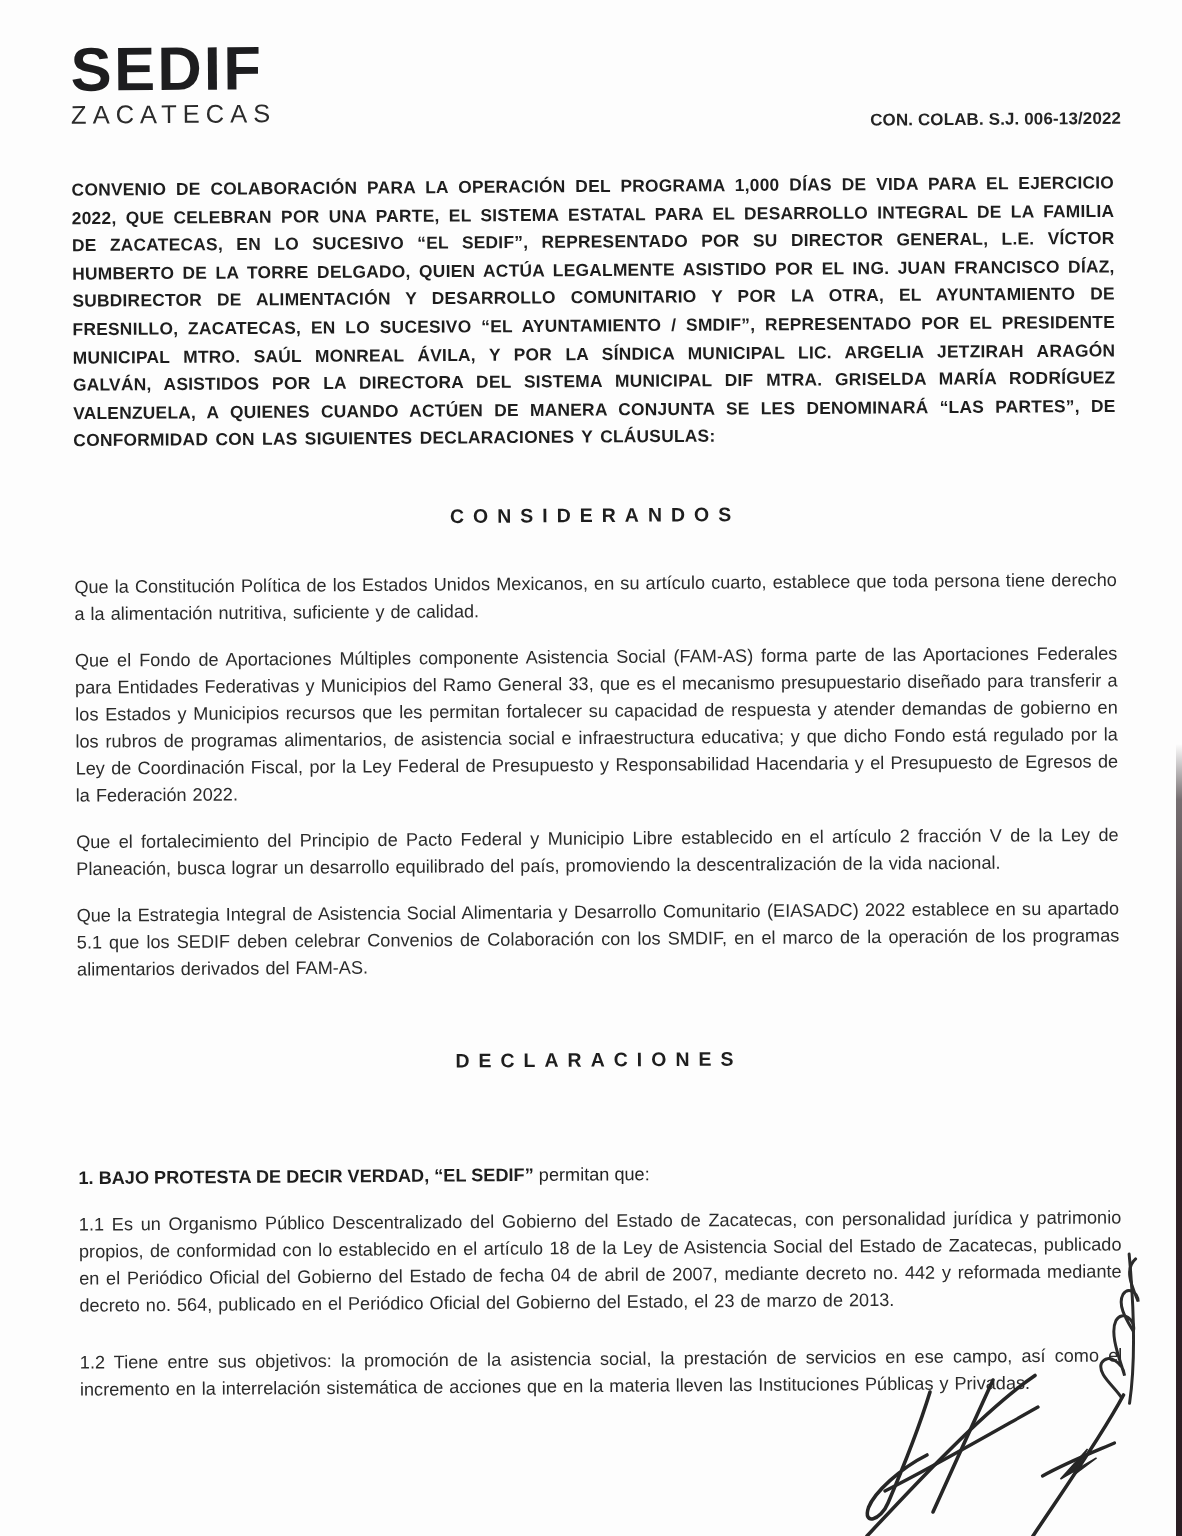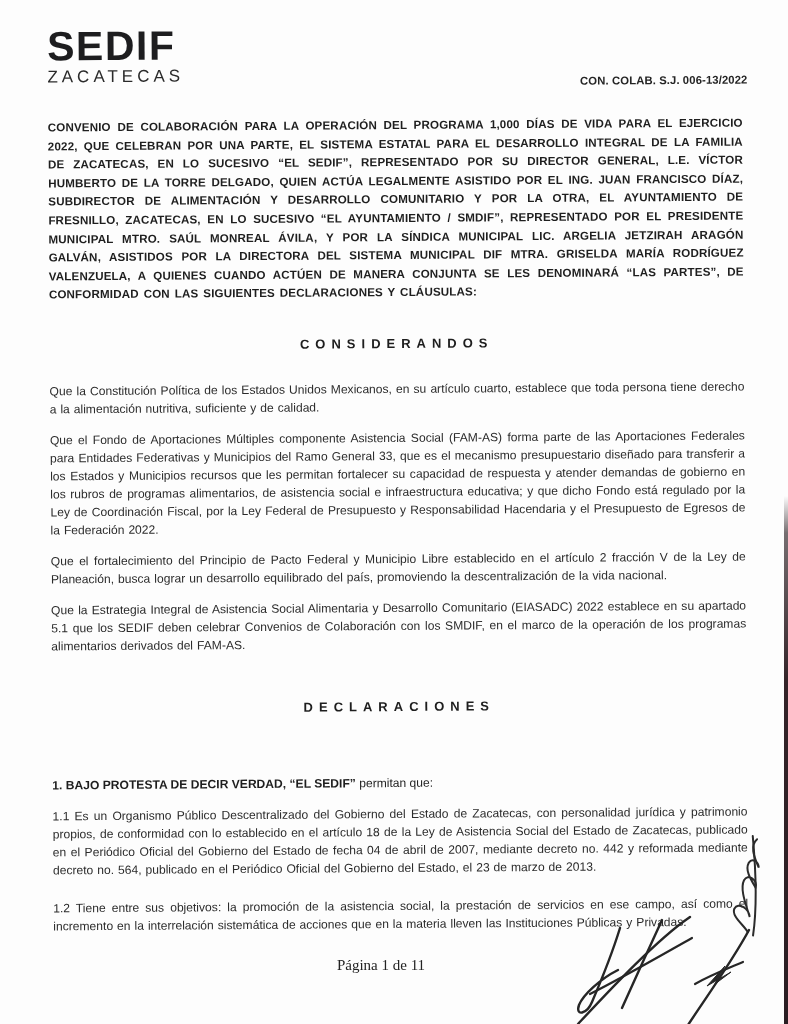--- a/index.html
+++ b/index.html
@@ -112,21 +112,20 @@
 
     <h2 class="section-heading heading-declaraciones">DECLARACIONES</h2>
 
     <p class="decl-lead"><b>1. BAJO PROTESTA DE DECIR VERDAD, “EL SEDIF”</b><span> permitan que:</span></p>
 
     <p class="body-par">1.1 Es un Organismo Público Descentralizado del Gobierno del Estado de Zacatecas, con personalidad jurídica y patrimonio propios, de conformidad con lo establecido en el artículo 18 de la Ley de Asistencia Social del Estado de Zacatecas, publicado en el Periódico Oficial del Gobierno del Estado de fecha 04 de abril de 2007, mediante decreto no. 442 y reformada mediante decreto no. 564, publicado en el Periódico Oficial del Gobierno del Estado, el 23 de marzo de 2013.</p>
     <p class="body-par" style="margin-top:20px;">1.2 Tiene entre sus objetivos: la promoción de la asistencia social, la prestación de servicios en ese campo, así como el incremento en la interrelación sistemática de acciones que en la materia lleven las Instituciones Públicas y Privadas.</p>
 
   </div>
 
-  <div class="footer-page">Página 1 de 11</div>
 
   <div class="sig sig-vertical">
     <svg width="100" height="40" viewBox="0 0 100 40" fill="none">
       <path d="M4 30 C10 24 15 10 23 11 C31 13 27 25 19 28 C29 22 43 11 53 13 C61 15 57 26 49 26 C55 20 63 11 71 13 C77 15 75 22 69 24 C77 18 87 9 96 15" stroke="#2b2b2b" stroke-width="2" stroke-linecap="round"></path>
       <path d="M2 36 C28 33 60 24 98 10" stroke="#2b2b2b" stroke-width="2" stroke-linecap="round"></path>
     </svg>
   </div>
 
   <div class="sig sig-main">
     <svg width="128" height="118" viewBox="0 0 128 118" fill="none">

